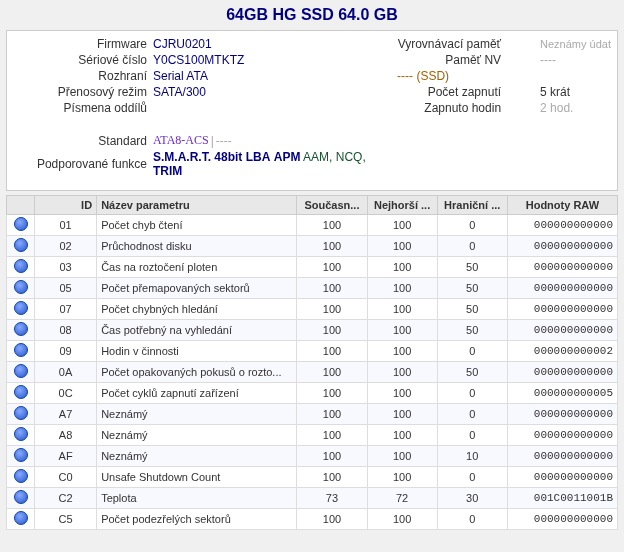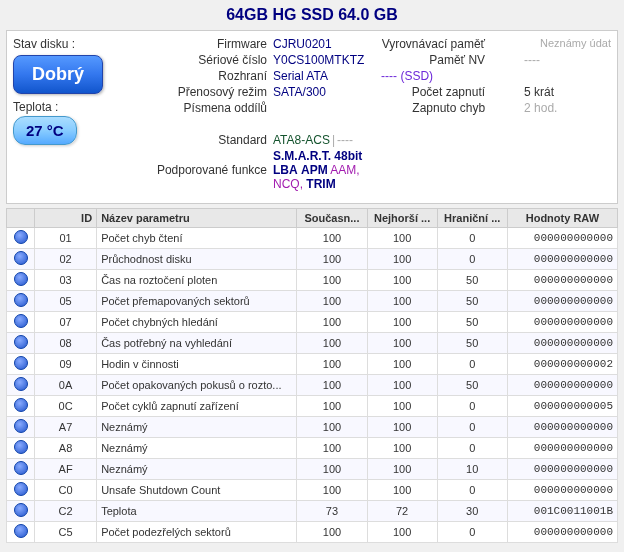--- a/index.html
+++ b/index.html
@@ -86,20 +86,21 @@
       color: #000080;
       font-size: 12px;
       font-weight: normal;
     }
     .right-info {
       min-width: 200px;
       margin-left: 10px;
     }
     .right-row {
       display: flex;
+      align-items: center;
       margin-bottom: 2px;
       gap: 33px;
     }
     .right-label {
       text-align: right;
       color: #333;
       min-width: 110px;
       padding-right: 6px;
       font-size: 12px;
     }
@@ -108,21 +109,21 @@
       font-size: 12px;
     }
     .right-value.normal {
       color: #333;
     }
     .supported-active {
       color: #000080;
       font-weight: bold;
     }
     .supported-inactive {
-      color: #a21caf;
+      color: #14532d;
     }
     
     .data-table {
       width: 100%;
       border-collapse: collapse;
       background: white;
       border: 1px solid #cccccc;
     }
     .data-table th {
       background: #e8e8e8;
@@ -161,45 +162,40 @@
       border: 1px solid #1144aa;
     }
     .pipe-sep {
       color: #aaaaaa;
       margin: 0 2px;
     }
     .std-value {
       color: #aaaaaa;
     }
     .std-active {
-      color: #14532d;
+      color: #6d28d9;
+      font-family: Liberation Serif, serif;
     }
     .full-info-area {
       background: white;
       border: 1px solid #cccccc;
       padding: 6px;
       margin-bottom: 4px;
     }
   </style>
 </head>
 <body>
 
 <div class="main-container">
 
   <div class="title-bar">64GB HG SSD  64.0 GB</div>
 
   <div class="full-info-area">
     <div class="info-section">
 
-      <div class="left-status">
-        <div class="stav-label">Stav disku :</div>
-        <div class="dobry-badge">Dobrý</div>
-        <div class="teplota-label">Teplota :</div>
-        <div class="teplota-badge">27 °C</div>
-      </div>
 
       <div class="center-info">
         <div class="info-row">
           <span class="info-label">Firmware</span>
           <span class="info-value">CJRU0201</span>
         </div>
         <div class="info-row">
           <span class="info-label">Sériové číslo</span>
           <span class="info-value">Y0CS100MTKTZ</span>
         </div>
@@ -237,35 +233,35 @@
             <span class="supported-inactive">NCQ,</span>
             <span style="color:#333;"> </span>
             <span class="supported-active">TRIM</span>
           </span>
         </div>
       </div>
 
       <div class="right-info">
         <div class="right-row">
           <span class="right-label">Vyrovnávací paměť</span>
-          <span class="right-value" style="color:#aaaaaa; font-size:11px;margin-left:16px;">Neznámy údat</span>
+          <span class="right-value" style="color:#aaaaaa; font-size:11px;">Neznámy údat</span>
         </div>
         <div class="right-row">
           <span class="right-label">Paměť NV</span>
           <span class="right-value" style="color:#aaaaaa;">----</span>
         </div>
         <div class="right-row">
-          <span class="right-value" style="color:#6d28d9;">---- (SSD)</span>
+          <span class="right-value" style="color:#a16207;">---- (SSD)</span>
         </div>
         <div class="right-row">
           <span class="right-label">Počet zapnutí</span>
           <span class="right-value normal">5 krát</span>
         </div>
         <div class="right-row">
-          <span class="right-label">Zapnuto chyb</span>
+          <span class="right-label">Zapnuto hodin</span>
           <span class="right-value" style="color:#aaaaaa;">2 hod.</span>
         </div>
       </div>
     </div>
   </div>
 
   <table class="data-table">
     <thead>
       <tr>
         <th style="width:28px;"></th>

